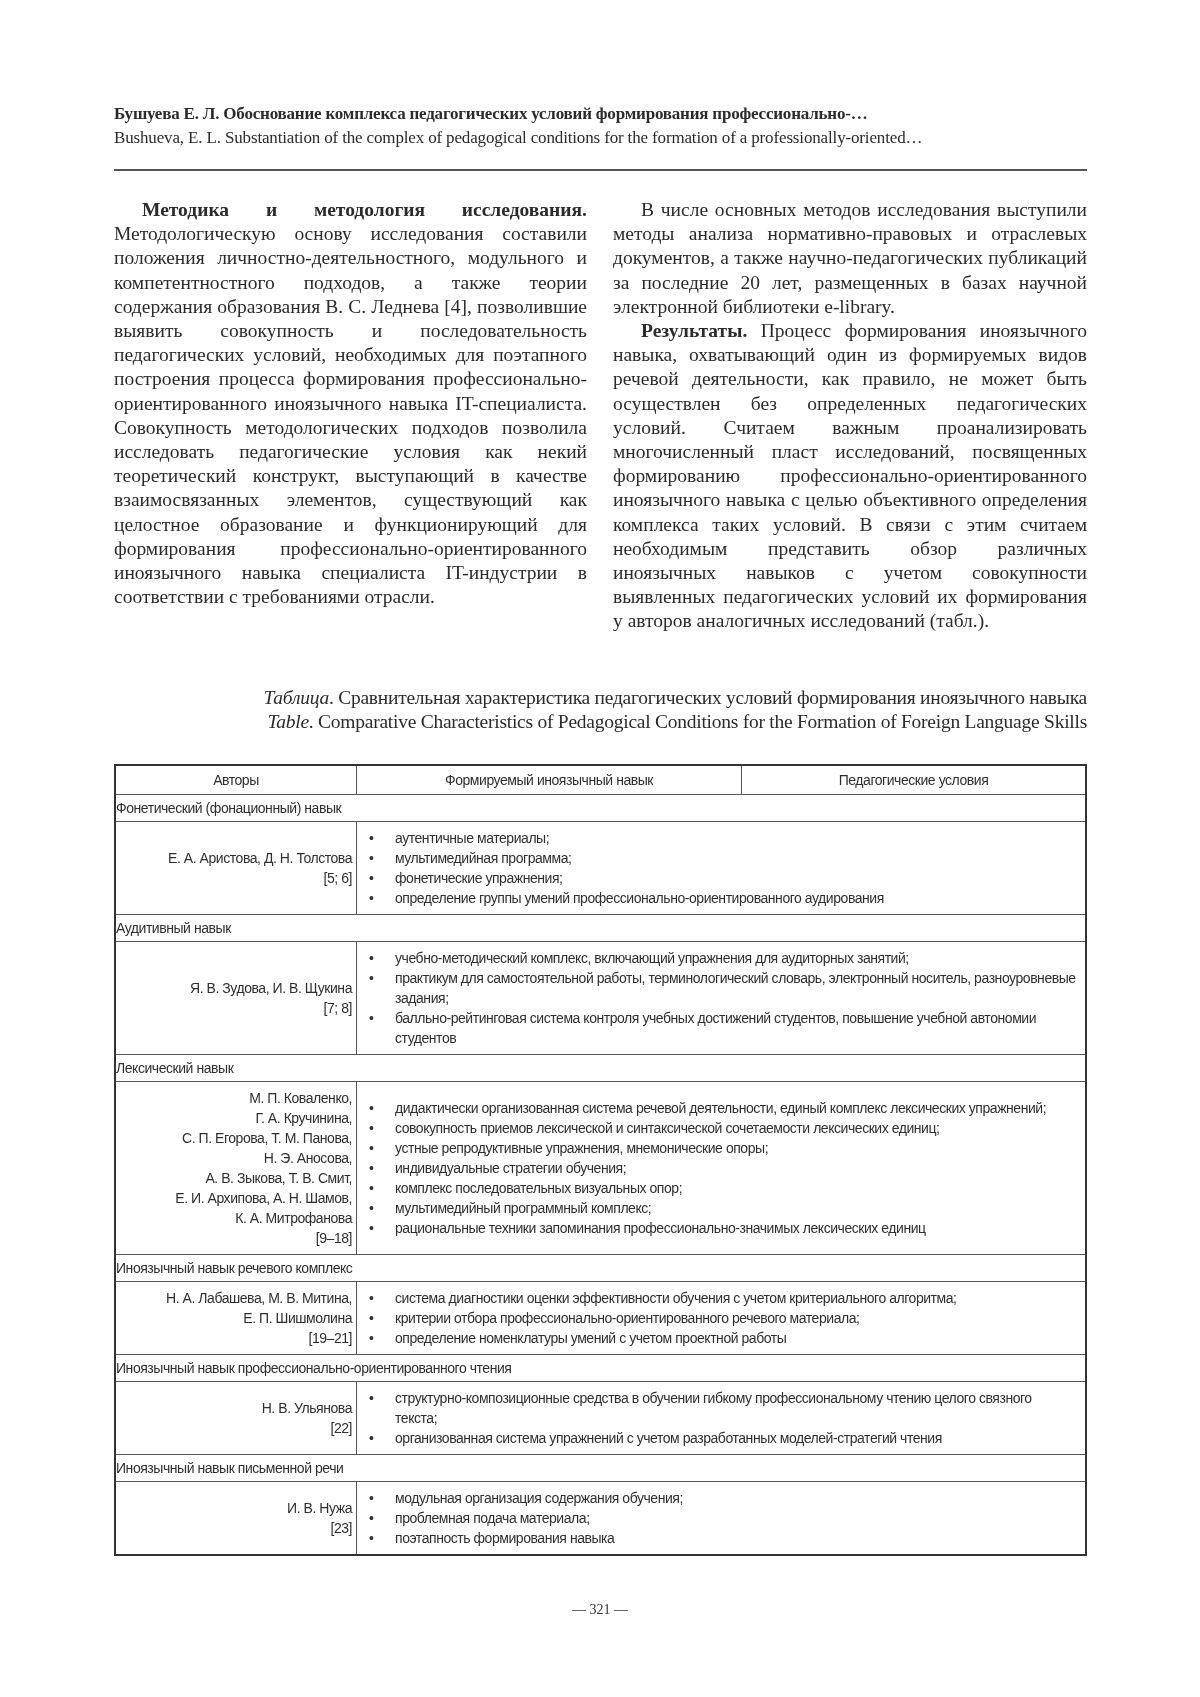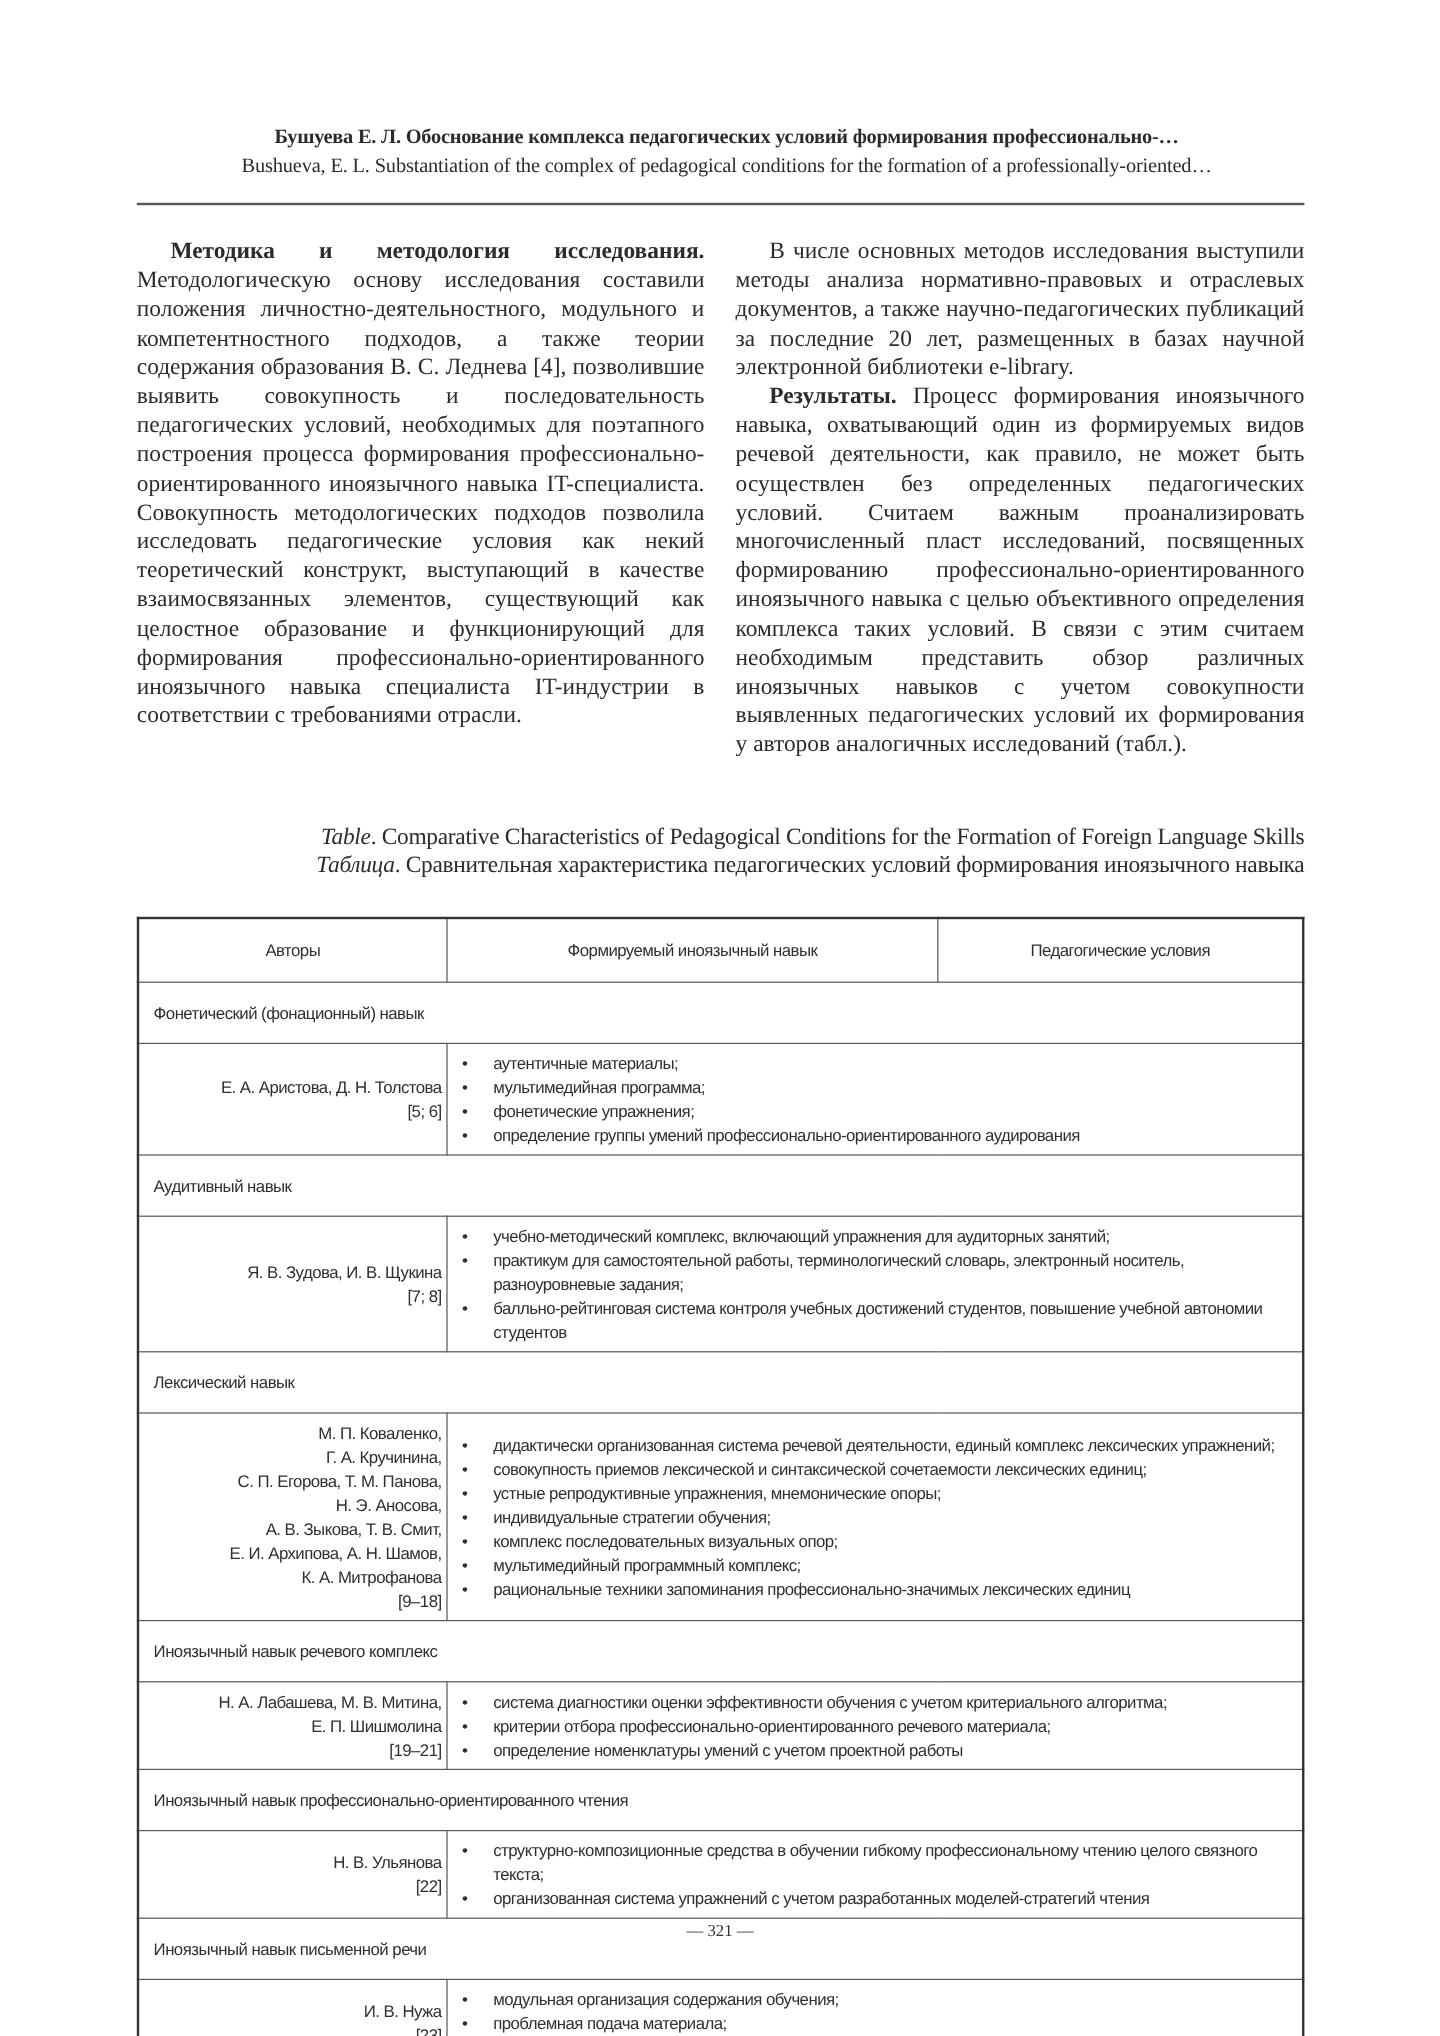--- a/index.html
+++ b/index.html
@@ -1,33 +1,33 @@
 <!DOCTYPE html>
 <html><head>
 <meta charset="utf-8">
 <style>
   html, body { margin: 0; padding: 0; background: #ffffff; }
   body { width: 1200px; height: 1697px; position: relative; overflow: hidden; color: #2b2b2b; }
-  .running-head { position: absolute; left: 114px; right: 103px; top: 102px; text-align: center; font-family: "Liberation Serif", serif; font-size: 17px; line-height: 24px; }
+  .running-head { position: absolute; left: 114px; right: 103px; top: 102px; text-align: left; font-family: "Liberation Serif", serif; font-size: 17px; line-height: 24px; }
   .running-head .ru { font-weight: bold; letter-spacing: -0.2px; }
   .running-head .en { font-weight: normal; letter-spacing: -0.15px; }
   .head-rule { position: absolute; left: 114px; right: 113px; top: 169px; height: 0; border-top: 2px solid #555; }
 
   .col { position: absolute; top: 198px; font-family: Liberation Serif, serif; font-size: 19.5px; line-height: 24.2px; text-align: justify; hyphens: manual; }
   .col-left { left: 114px; width: 473px; }
   .col-right { left: 613px; width: 474px; }
   .col p { margin: 0; text-indent: 28px; }
   .col .b { font-weight: bold; }
   .col-left p { text-align-last: left; }
 
   .caption { position: absolute; left: 114px; right: 113px; top: 686px; font-family: "Liberation Serif", serif; font-size: 19.5px; line-height: 24px; text-align: right; letter-spacing: -0.25px; }
   .caption i { font-style: italic; }
 
   table.main { position: absolute; left: 114px; top: 764px; width: 973px; border-collapse: collapse; font-family: "Liberation Sans", sans-serif; font-size: 14px; line-height: 20px; color: #2f2f2f; letter-spacing: -0.45px; border: 2px solid #333; }
-  table.main td, table.main th { border: 1px solid #555; padding: 12px; font-weight: normal; }
+  table.main td, table.main th { border: 1px solid #555; padding: 0; font-weight: normal; }
   table.main th { height: 28px; text-align: center; }
   .section td { height: 26px; }
   .authors { width: 232px; text-align: right; vertical-align: middle; padding: 6px 4px !important; }
   .conds { vertical-align: middle; padding: 6px 8px 6px 10px !important; }
   .conds ul { margin: 0; padding: 0; list-style: none; }
   .conds li { position: relative; padding-left: 28px; }
   .conds li .bullet { position: absolute; left: 2px; top: 0; font-size: 14px; }
   .page-num { position: absolute; left: 0; right: 0; top: 1602px; text-align: center; font-family: "Liberation Serif", serif; font-size: 14px; color: #333; }
 </style>
 </head>
@@ -42,22 +42,22 @@
 <div class="col col-left">
   <p><span class="b">Методика и методология исследования.</span> <span>Методологическую основу исследования со­ставили положения личностно-деятельност­ного, модульного и компетентностного подхо­дов, а также теории содержания образования В. С. Леднева [4], позволившие выявить сово­купность и последовательность педагогических условий, необходимых для поэтапного постро­ения процесса формирования профессиональ­но-ориентированного иноязычного навыка IT-специалиста. Совокупность методологиче­ских подходов позволила исследовать педаго­гические условия как некий теоретический кон­структ, выступающий в качестве взаимосвязан­ных элементов, существующий как целостное образование и функционирующий для форми­рования профессионально-ориентированного иноязычного навыка специалиста IT-индустрии в соответствии с требованиями отрасли.</span></p>
 </div>
 
 <div class="col col-right">
   <p>В числе основных методов исследования высту­пили методы анализа нормативно-правовых и от­раслевых документов, а также научно-педагогиче­ских публикаций за последние 20 лет, размещенных в базах научной электронной библиотеки e-library.</p>
   <p><span class="b">Результаты.</span> <span>Процесс формирования иноязыч­ного навыка, охватывающий один из формируе­мых видов речевой деятельности, как правило, не может быть осуществлен без определенных пе­дагогических условий. Считаем важным проана­лизировать многочисленный пласт исследований, посвященных формированию профессиональ­но-ориентированного иноязычного навыка с це­лью объективного определения комплекса таких условий. В связи с этим считаем необходимым представить обзор различных иноязычных навы­ков с учетом совокупности выявленных педагоги­ческих условий их формирования у авторов ана­логичных исследований (табл.).</span></p>
 </div>
 
 <div class="caption">
+  <div><i>Таблица</i><span>. Сравнительная характеристика педагогических условий формирования иноязычного навыка</span></div>
   <div><i>Table</i><span>. Comparative Characteristics of Pedagogical Conditions for the Formation of Foreign Language Skills</span></div>
-  <div><i>Таблица</i><span>. Сравнительная характеристика педагогических условий формирования иноязычного навыка</span></div>
 </div>
 
 <table class="main">
   <thead>
     <tr>
       <th style="width:232px">Авторы</th>
       <th style="width:384px">Формируемый иноязычный навык</th>
       <th>Педагогические условия</th>
     </tr>
   </thead>

